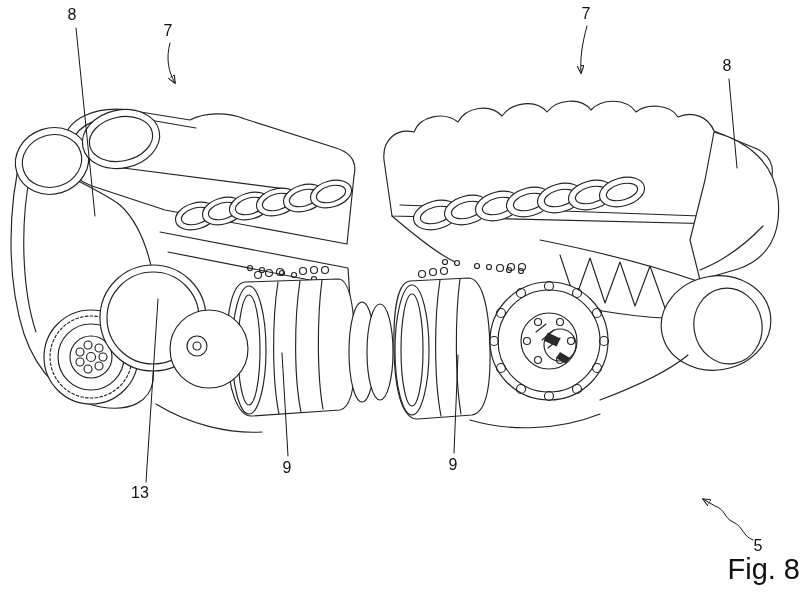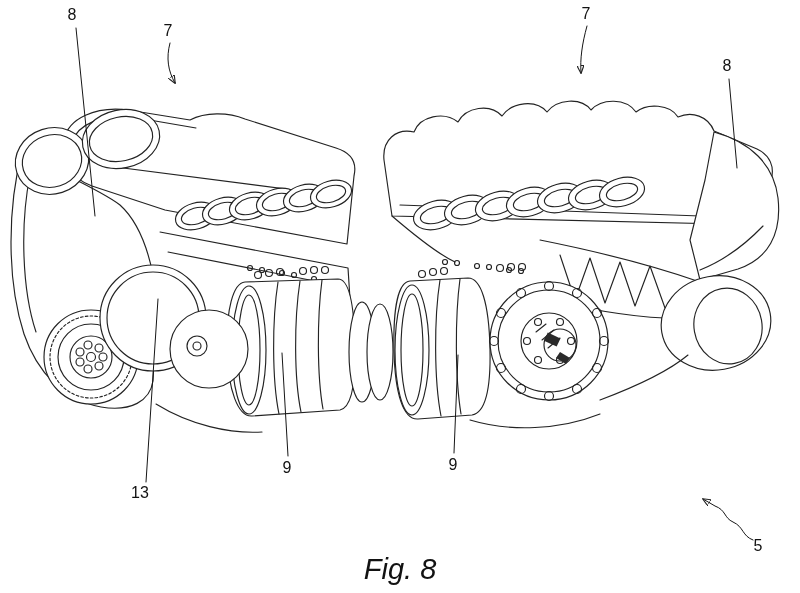--- a/index.html
+++ b/index.html
@@ -19,21 +19,21 @@
   #drawing .f{fill:#ffffff;}
   #drawing .teeth{stroke-dasharray:2.6 2.2;}
   #drawing .dark{fill:#2a2a2a;stroke:none;}
   #drawing .leader{stroke:#161616;stroke-width:1;}
   .ref{
     position:absolute; color:#121212; font-size:16px; line-height:17px;
     text-align:center; min-width:12px;
   }
   .caption{
     position:absolute; left:0; right:0; top:553px;
-    text-align:center; font-size:29px; color:#121212;font-style:italic;
+    text-align:right; font-size:29px; color:#121212;
   }
 </style>
 </head>
 <body>
 
 <div class="stage">
 
   <svg id="drawing" width="800" height="593" viewBox="0 0 800 593">
     <defs>
       <marker id="arw" markerWidth="9" markerHeight="7" refX="7.5" refY="3.5" orient="auto">

